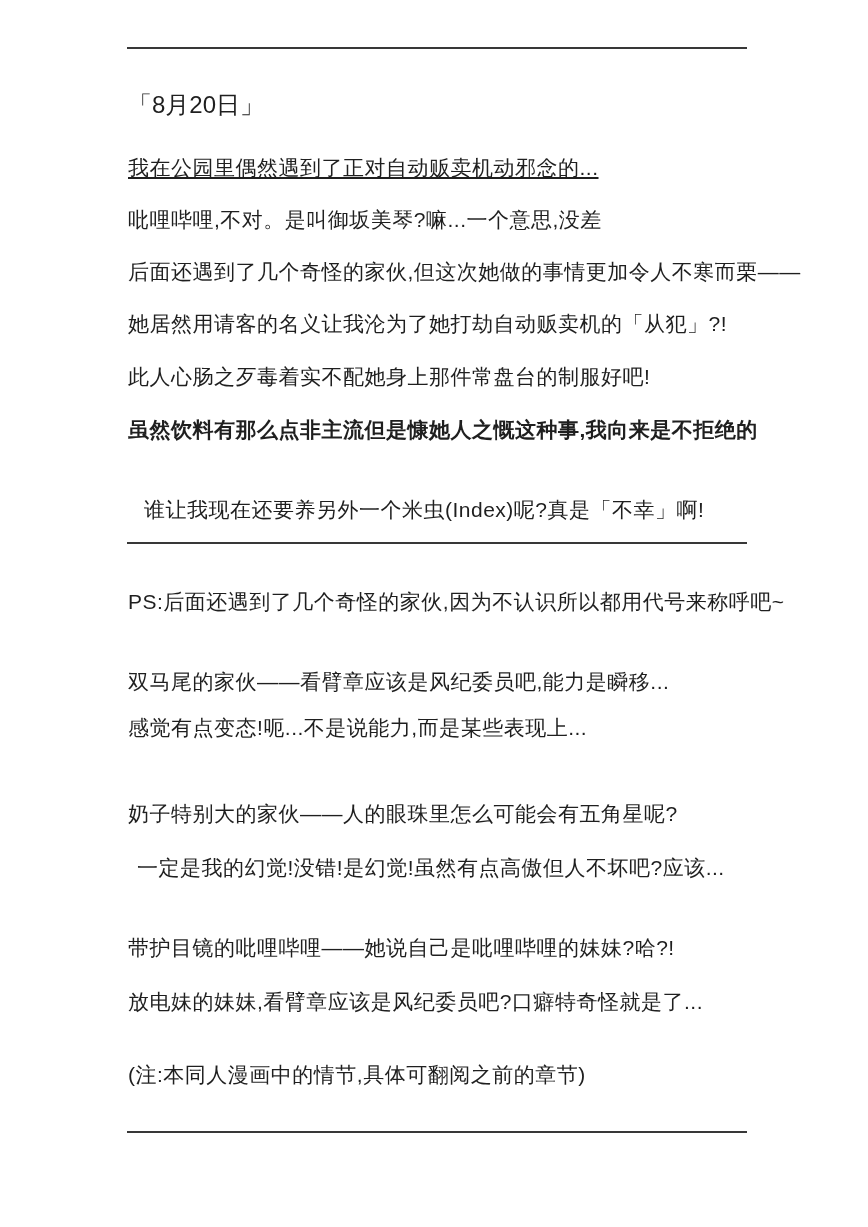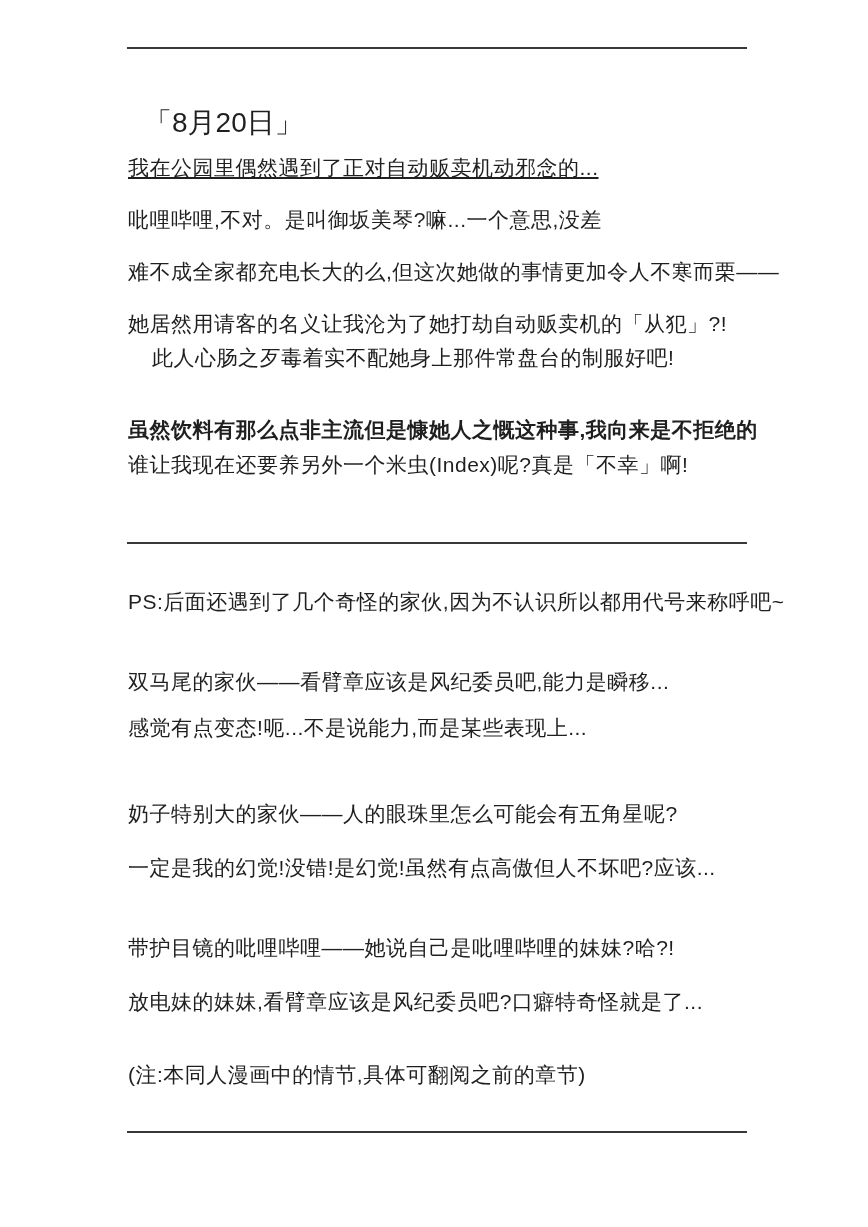--- a/index.html
+++ b/index.html
@@ -26,66 +26,66 @@
     height: 2px;
     background: var(--divider-color);
   }
   .rule-top    { top: 47px; }
   .rule-mid    { top: 542px; height: 2px; }
   .rule-bottom { top: 1131px; height: 2px; }
   .heading {
     position: absolute;
     left: 128px;
     top: 93px;
-    margin: 16px;
-    font-size: 28px;
+    margin: 0;
+    font-size: 24px;
     font-weight: 500;
     line-height: 1;
     color: var(--text-color);
     white-space: nowrap;
   }
   .line {
     position: absolute;
     left: 128px;
     margin: 0;
     font-size: 21px;
     font-weight: 400;
     line-height: 1.15;
     color: var(--text-color);
     white-space: nowrap;
     letter-spacing: 0.5px;
   }
   .t-p0 { top: 156px; text-decoration: underline; }
   .t-p1 { top: 208px; }
   .t-p2 { top: 260px; }
   .t-p3 { top: 312px; }
-  .t-p4 { top: 346px; margin-left: 24px; }
+  .t-p4 { top: 365px; }
   .t-p5 { top: 418px; font-weight: bold; }
-  .t-p6 { top: 453px; }
+  .t-p6 { top: 498px; margin-left: 16px; }
   .t-ps { top: 590px; }
   .t-n0a { top: 670px; }
   .t-n0b { top: 716px; }
   .t-n1a { top: 802px; }
-  .t-n1b { top: 856px; }
+  .t-n1b { top: 856px; margin-left: 9px; }
   .t-n2a { top: 936px; }
   .t-n2b { top: 990px; }
   .t-foot { top: 1063px; text-align: center; }
 </style>
 </head>
 <body>
 
 <div class="page">
 
   <div class="rule rule-top"></div>
 
   <h1 class="heading">「8月20日」</h1>
 
   <p class="line t-p0">我在公园里偶然遇到了正对自动贩卖机动邪念的...</p>
   <p class="line t-p1">吡哩哔哩,不对。是叫御坂美琴?嘛...一个意思,没差</p>
-  <p class="line t-p2">难不成全家都充电长大的么,但这次她做的事情更加令人不寒而栗——</p>
+  <p class="line t-p2">后面还遇到了几个奇怪的家伙,但这次她做的事情更加令人不寒而栗——</p>
   <p class="line t-p3">她居然用请客的名义让我沦为了她打劫自动贩卖机的「从犯」?!</p>
   <p class="line t-p4">此人心肠之歹毒着实不配她身上那件常盘台的制服好吧!</p>
   <p class="line t-p5">虽然饮料有那么点非主流但是慷她人之慨这种事,我向来是不拒绝的</p>
   <p class="line t-p6">谁让我现在还要养另外一个米虫(Index)呢?真是「不幸」啊!</p>
 
   <div class="rule rule-mid"></div>
 
   <p class="line t-ps">PS:后面还遇到了几个奇怪的家伙,因为不认识所以都用代号来称呼吧~</p>
 
   <p class="line t-n0a">双马尾的家伙——看臂章应该是风纪委员吧,能力是瞬移...</p>

